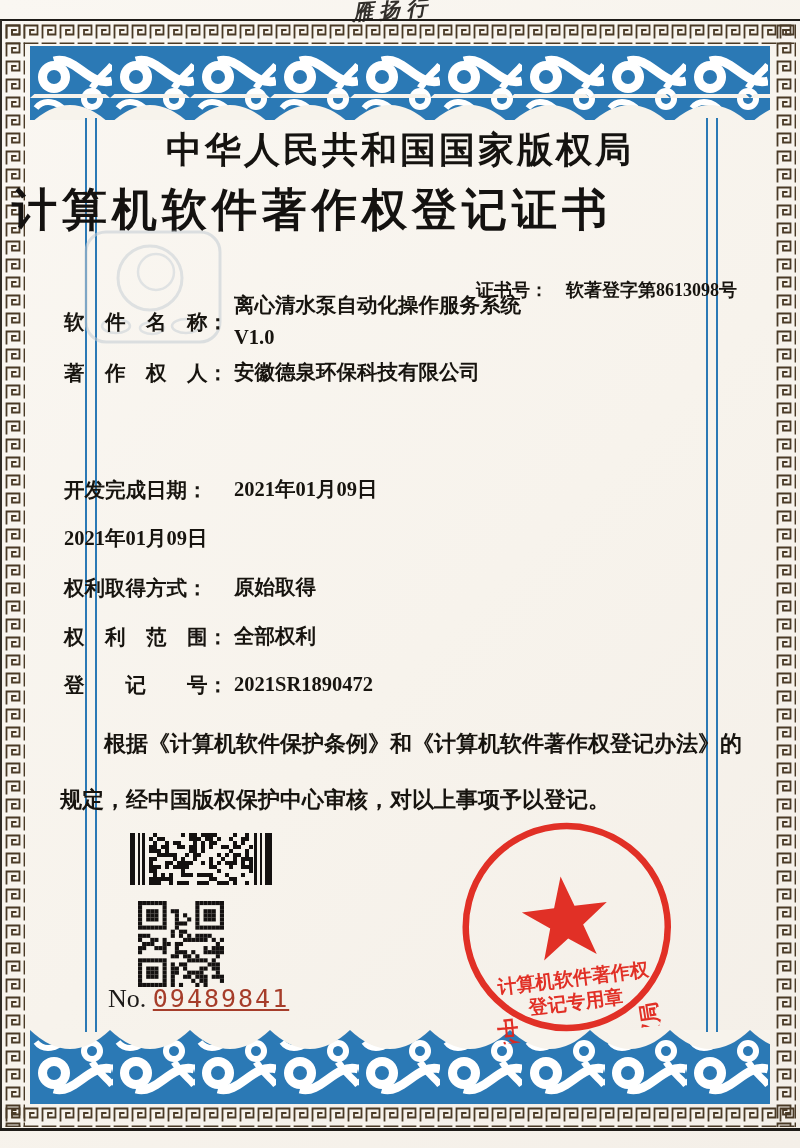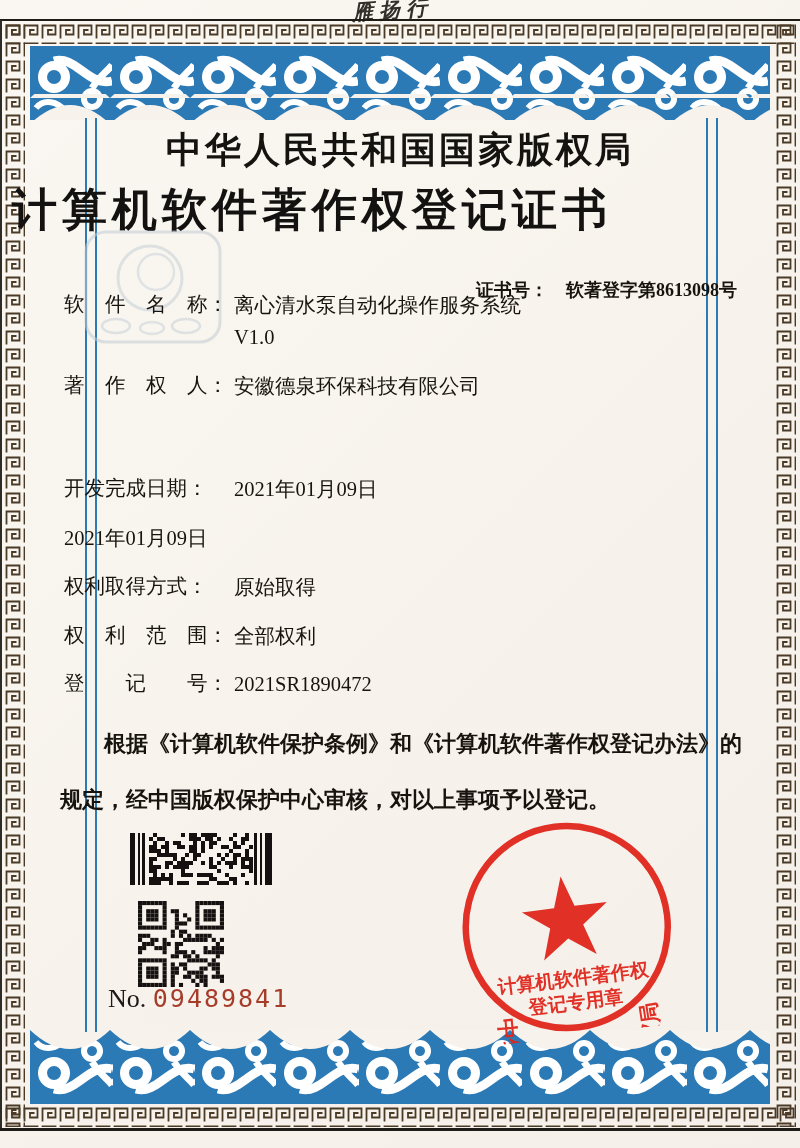--- a/index.html
+++ b/index.html
@@ -44,36 +44,36 @@
     font-size:45px;font-weight:bold;letter-spacing:5px;color:#141210;
   }
   .cert-no{
     position:absolute;top:246px;right:63px;font-size:18px;font-weight:bold;color:#17140f;margin-top:32px;
   }
   .cert-no .gap{display:inline-block;width:18px;}
   
   .watermark{position:absolute;top:228px;left:80px;opacity:.55;}
   
   .field-row{
-    position:absolute;left:64px;width:680px;display:flex;align-items:flex-start;
-    font-size:20.5px;font-weight:normal;color:#17140f;
+    position:absolute;left:64px;width:680px;display:flex;align-items:center;
+    font-size:20.5px;font-weight:bold;color:#17140f;
   }
   .flabel{flex:0 0 170px;white-space:nowrap;}
   .fvalue{flex:1;line-height:1.55;}
   
   .legal{
     position:absolute;top:716px;left:60px;width:692px;
     font-size:22px;font-weight:bold;line-height:2.55;text-indent:2em;color:#17140f;
   }
   
   .barcode{position:absolute;top:833px;left:130px;}
   .qrcode{position:absolute;top:901px;left:138px;}
   .no-line{position:absolute;top:984px;left:108px;font-size:26px;color:#1c1a18;}
   .no-line .no-digits{
-    font-family:"DejaVu Sans Mono",monospace;color:#a63d2a;letter-spacing:2px;font-size:25px;
+    font-family:"DejaVu Sans Mono",monospace;color:#a63d2a;letter-spacing:2px;font-size:25px;text-decoration:underline;
   }
   .seal{position:absolute;top:818px;left:458px;transform:rotate(-7deg);opacity:.95;}
   .issue-date{
     position:absolute;top:999px;left:477px;font-size:25px;font-weight:bold;
     letter-spacing:1px;color:#17140f;
   }
 </style>
 </head>
 <body>
 
@@ -146,21 +146,21 @@
     <circle cx="76" cy="44" r="18" fill="none" stroke="#ccd4da" stroke-width="2.5"></circle>
     <ellipse cx="36" cy="98" rx="14" ry="7" fill="none" stroke="#c8d0d6" stroke-width="2.5"></ellipse>
     <ellipse cx="72" cy="100" rx="12" ry="6" fill="none" stroke="#ccd4da" stroke-width="2.5"></ellipse>
     <ellipse cx="106" cy="98" rx="14" ry="7" fill="none" stroke="#c8d0d6" stroke-width="2.5"></ellipse>
   </svg>
 
   <div class="field-row" style="top:290px">
     <span class="flabel">软　件　名　称：</span>
     <span class="fvalue"><span>离心清水泵自动化操作服务系统</span><br><span>V1.0</span></span>
   </div>
-  <div class="field-row" style="top:371px">
+  <div class="field-row" style="top:357px">
     <span class="flabel">著　作　权　人：</span>
     <span class="fvalue">安徽德泉环保科技有限公司</span>
   </div>
   <div class="field-row" style="top:474px">
     <span class="flabel">开发完成日期：</span>
     <span class="fvalue">2021年01月09日</span>
   </div>
   <div class="field-row" style="top:523px">
     <span class="fvalue">2021年01月09日</span>
   </div>

